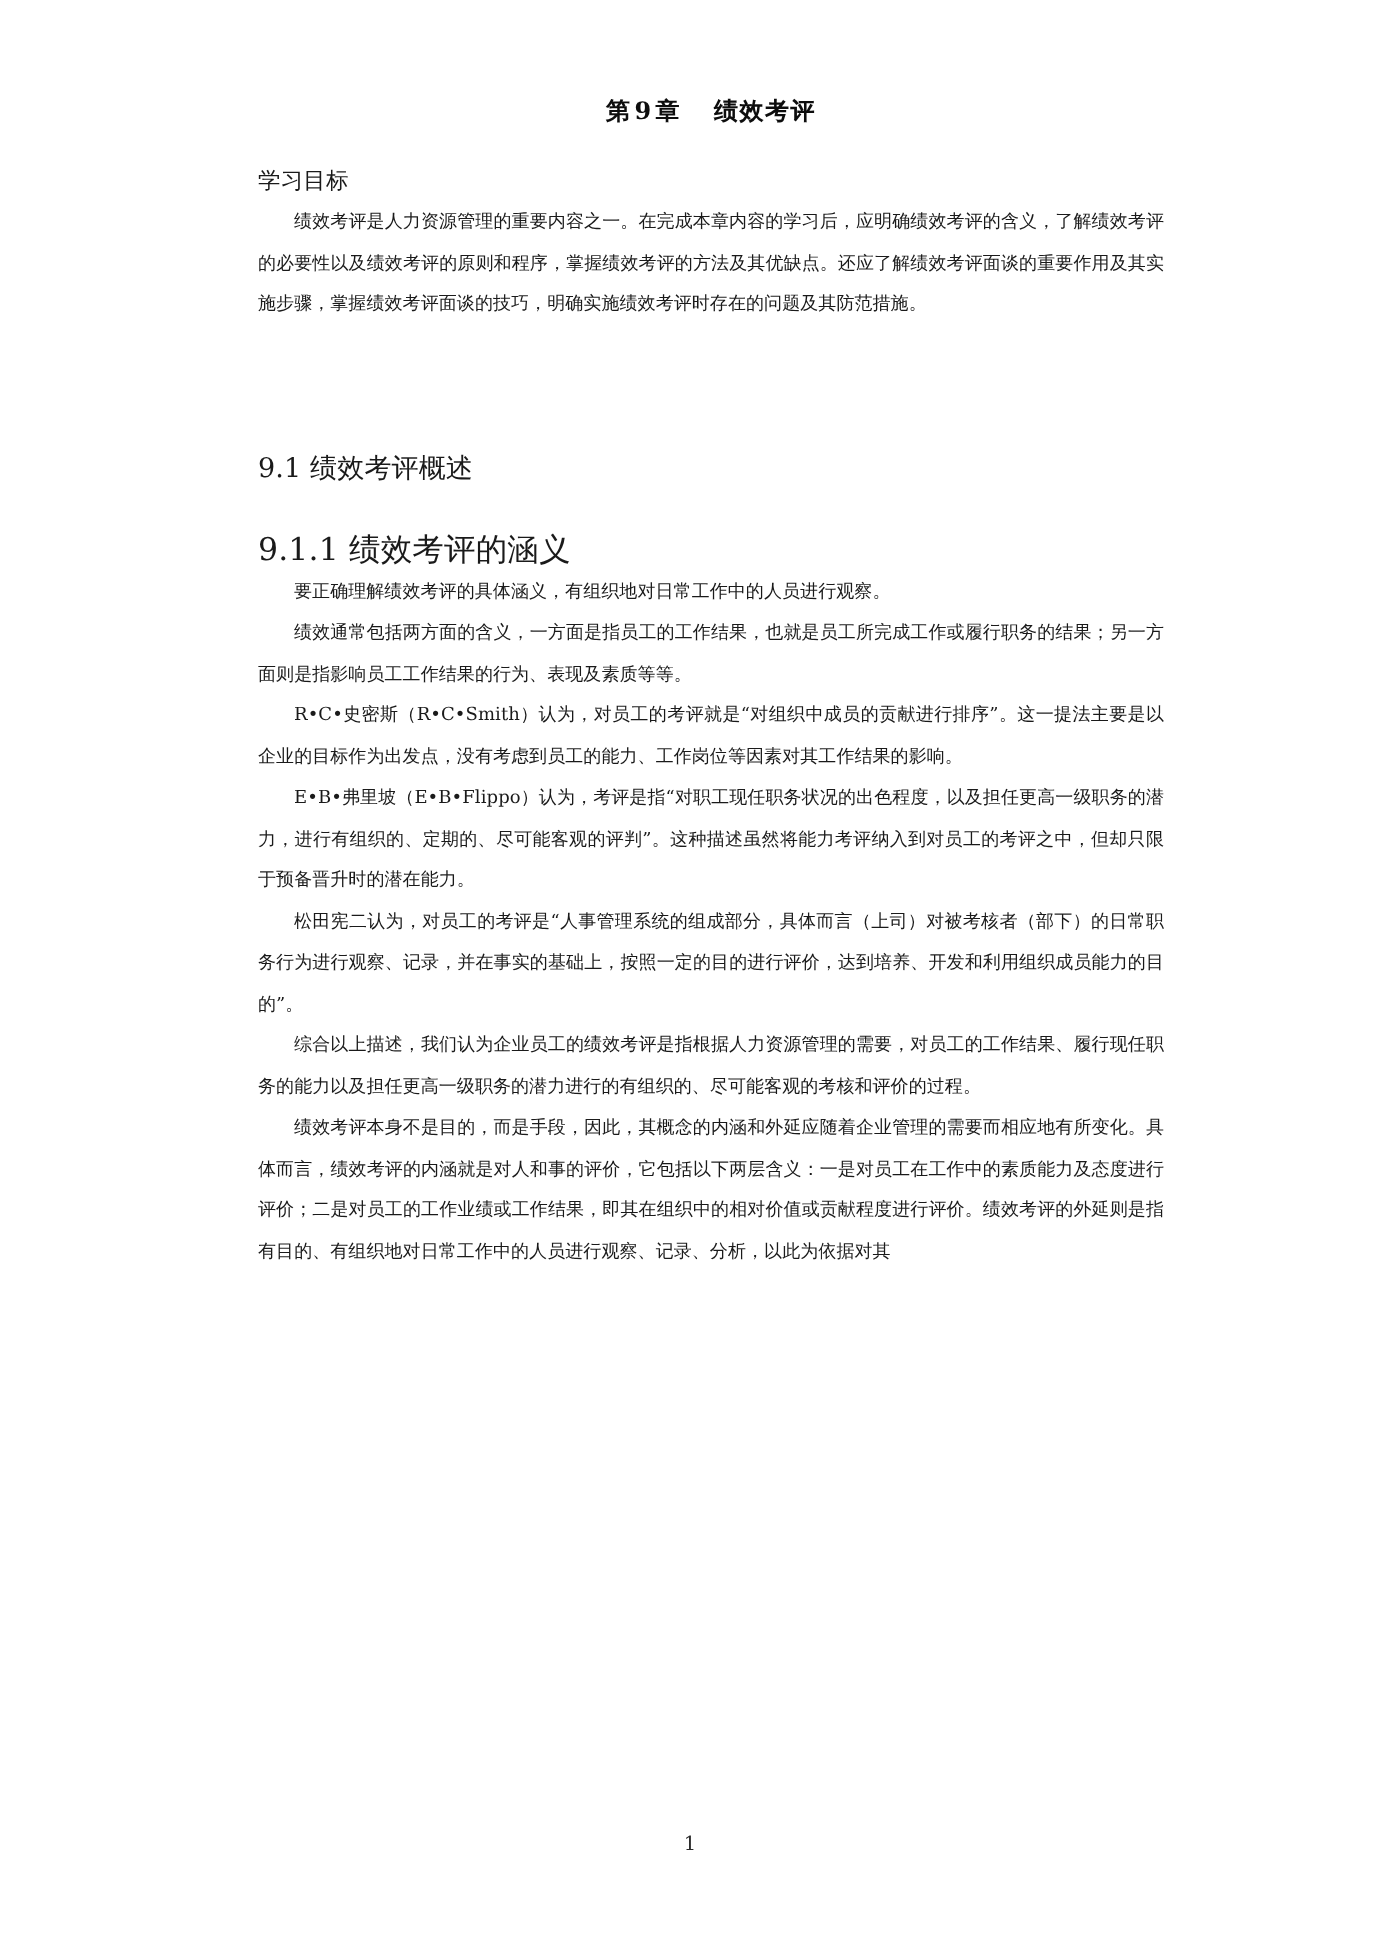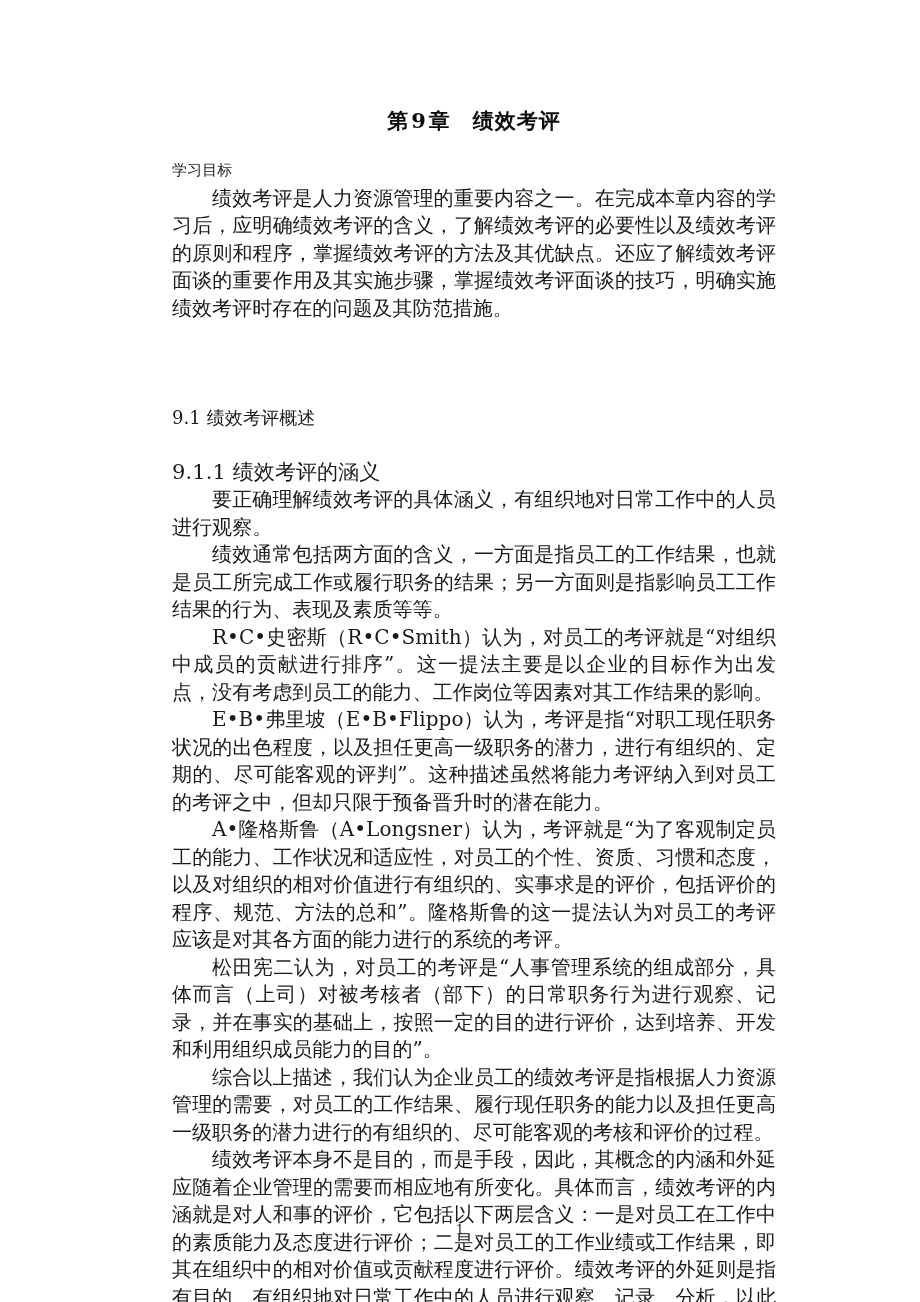--- a/index.html
+++ b/index.html
@@ -20,44 +20,44 @@
     -webkit-font-smoothing: antialiased;
   }
   .content {
     position: absolute;
     left: 172px;
     top: 0;
     width: 604px;
   }
   .chapter-title {
     text-align: center;
-    font-size: 21px;
+    font-size: 16px;
     font-weight: bold;
     letter-spacing: 1px;
     margin: 0;
-    padding-top: 107px;
+    padding-top: 63px;
     line-height: 1.35;
     color: #0d0d0d;
   }
   .chapter-title .num {
     padding: 0 2px;
   }
   .chapter-title .gap {
     display: inline-block;
     width: 22px;
   }
   .label-line {
     font-size: 15px;
     line-height: 27.5px;
     margin: 0;
     padding-top: 22px;
     letter-spacing: 0.1px;
   }
   p.body-text {
-    font-size: 20px;
+    font-size: 12px;
     line-height: 27.5px;
     margin: 0;
     text-align: justify;
     text-justify: inter-ideograph;
     text-indent: 2em;
     letter-spacing: 0.05px;
   }
   .spacer-lg {
     height: 55px;
   }
@@ -115,21 +115,20 @@
     <h2 class="section-head">9.1 绩效考评概述</h2>
 
     <div class="spacer-md"></div>
 
     <h3 class="subsection-head">9.1.1 绩效考评的涵义</h3>
 
     <p class="body-text">要正确理解绩效考评的具体涵义，有组织地对日常工作中的人员进行观察。</p>
     <p class="body-text">绩效通常包括两方面的含义，一方面是指员工的工作结果，也就是员工所完成工作或履行职务的结果；另一方面则是指影响员工工作结果的行为、表现及素质等等。</p>
     <p class="body-text">R•C•史密斯（R•C•Smith）认为，对员工的考评就是“对组织中成员的贡献进行排序”。这一提法主要是以企业的目标作为出发点，没有考虑到员工的能力、工作岗位等因素对其工作结果的影响。</p>
     <p class="body-text">E•B•弗里坡（E•B•Flippo）认为，考评是指“对职工现任职务状况的出色程度，以及担任更高一级职务的潜力，进行有组织的、定期的、尽可能客观的评判”。这种描述虽然将能力考评纳入到对员工的考评之中，但却只限于预备晋升时的潜在能力。</p>
-    <p class="body-text">A•隆格斯鲁（A•Longsner）认为，考评就是“为了客观制定员工的能力、工作状况和适应性，对员工的个性、资质、习惯和态度，以及对组织的相对价值进行有组织的、实事求是的评价，包括评价的程序、规范、方法的总和”。隆格斯鲁的这一提法认为对员工的考评应该是对其各方面的能力进行的系统的考评。</p>
     <p class="body-text">松田宪二认为，对员工的考评是“人事管理系统的组成部分，具体而言（上司）对被考核者（部下）的日常职务行为进行观察、记录，并在事实的基础上，按照一定的目的进行评价，达到培养、开发和利用组织成员能力的目的”。</p>
     <p class="body-text">综合以上描述，我们认为企业员工的绩效考评是指根据人力资源管理的需要，对员工的工作结果、履行现任职务的能力以及担任更高一级职务的潜力进行的有组织的、尽可能客观的考核和评价的过程。</p>
     <p class="body-text">绩效考评本身不是目的，而是手段，因此，其概念的内涵和外延应随着企业管理的需要而相应地有所变化。具体而言，绩效考评的内涵就是对人和事的评价，它包括以下两层含义：一是对员工在工作中的素质能力及态度进行评价；二是对员工的工作业绩或工作结果，即其在组织中的相对价值或贡献程度进行评价。绩效考评的外延则是指有目的、有组织地对日常工作中的人员进行观察、记录、分析，以此为依据对其</p>
 
   </div>
 
   <div class="page-number">1</div>
 
 </div>
 

